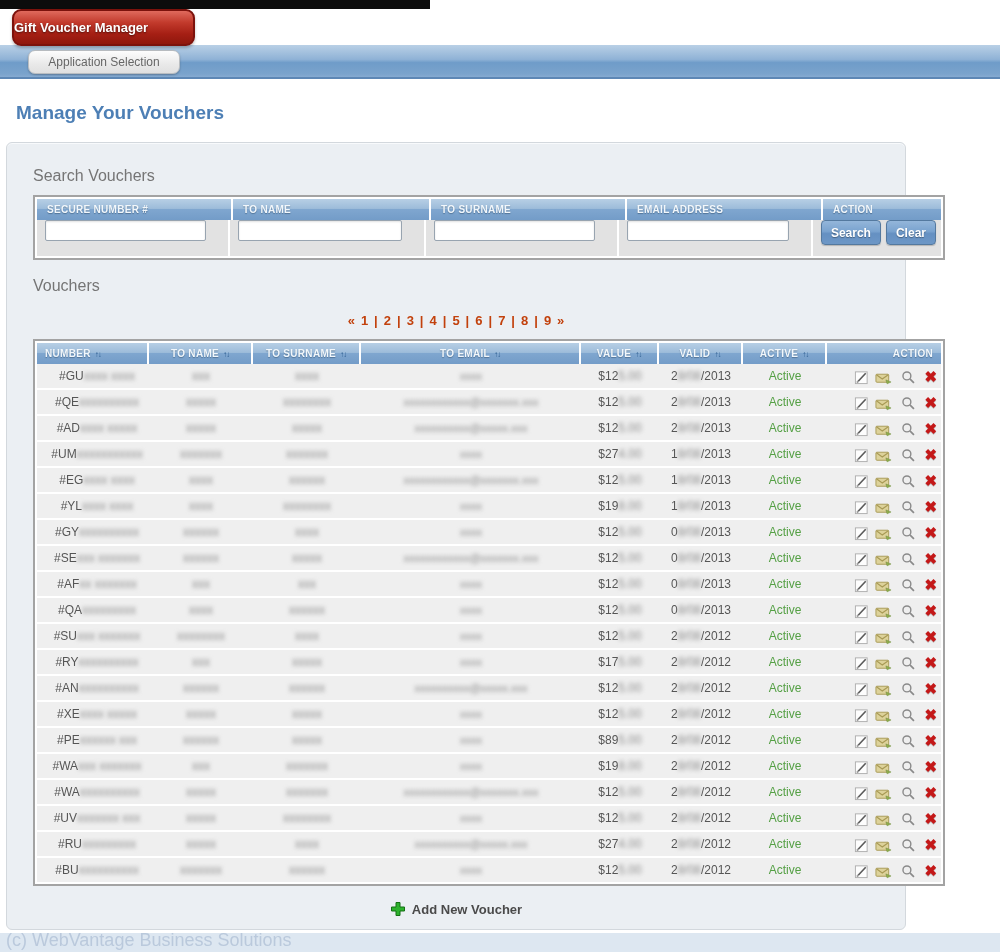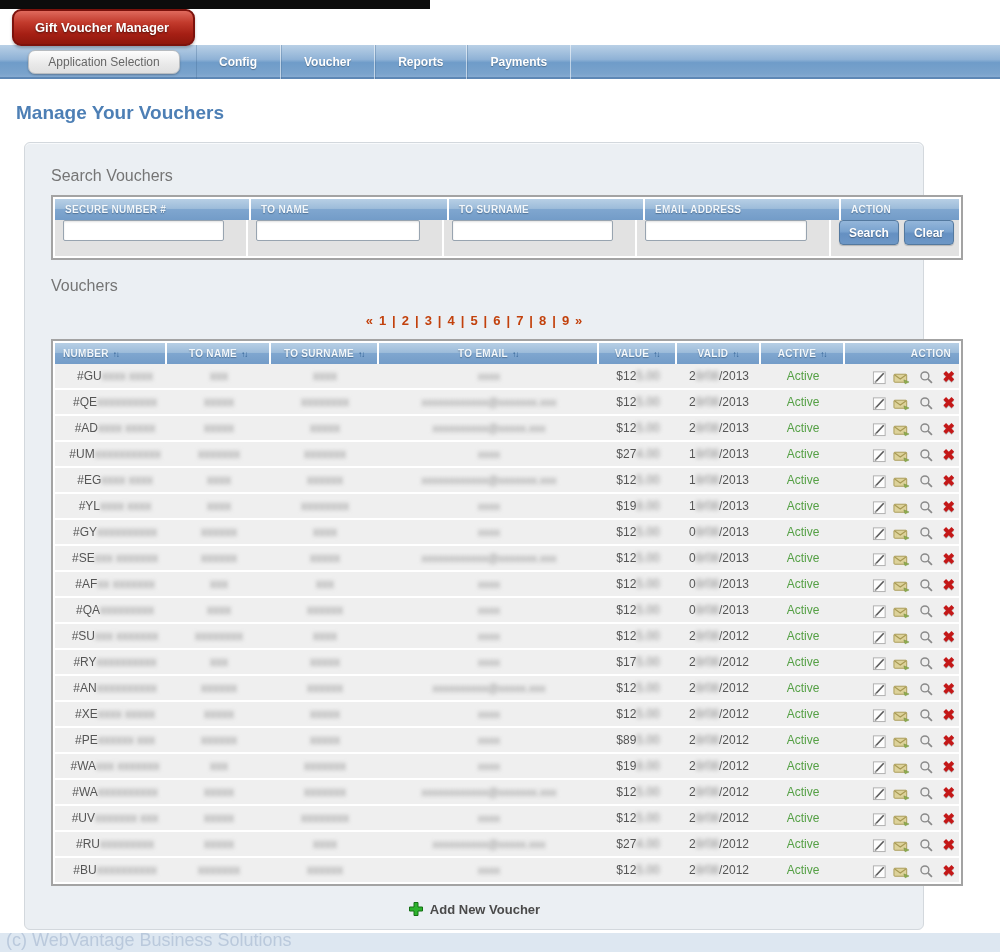--- a/index.html
+++ b/index.html
@@ -10,21 +10,21 @@
     position:relative;
     overflow:hidden;
   }
   
   .top-strip { position:absolute; left:0; top:0; width:430px; height:9px; background:#0c0c0c; }
   .logo-btn {
     position:absolute; left:12px; top:9px; width:183px; height:37px;
     background:linear-gradient(180deg,#e06a5d 0%,#c23a2c 35%,#a51f14 70%,#8f170d 100%);
     border:2px solid #7c120c; border-radius:9px;
     color:#fff; font-size:13px; font-weight:bold;
-    display:flex; align-items:center; padding-left:21px;
+    display:flex; align-items:center; 
     text-shadow:0 1px 2px rgba(0,0,0,.55);
     box-shadow:0 2px 3px rgba(0,0,0,.25);
     z-index:5; cursor:pointer;
   }
   .navbar {
     position:absolute; left:0; top:45px; width:1000px; height:34px;
     background:linear-gradient(180deg,#b9d0e6 0%,#8fb2d6 45%,#6f9cc9 55%,#7aa3cc 90%,#86abd1 100%);
     border-bottom:2px solid #5d87b5;
     z-index:2;
   }
@@ -41,21 +41,21 @@
     height:34px; display:flex; align-items:center; justify-content:center;
     padding:0 23px; color:#fff; font-size:12px; font-weight:bold;
     border-right:1px solid rgba(255,255,255,.55);
     box-shadow:inset 1px 0 0 rgba(70,110,150,.35);
     text-shadow:0 1px 1px rgba(0,0,0,.3); cursor:pointer;
   }
   .nav-tab:first-child { box-shadow:inset 1px 0 0 rgba(70,110,150,.35); }
   
   .page-title { position:absolute; left:16px; top:102px; font-size:19px; font-weight:bold; color:#4d7fb5; }
   .panel {
-    position:absolute; left:24px; top:142px; width:900px; height:788px;
+    position:absolute; left:6px; top:142px; width:900px; height:788px;
     background:#ebeff3; border:1px solid #d3d8dd; border-radius:6px;
     box-shadow:inset 0 1px 0 #f8fafc;
   }
   .section-heading { position:absolute; left:26px; font-size:16px; color:#757575; }
   .search-heading { top:24px; }
   .vouchers-heading { top:134px; }
   
   .tbl-wrap { position:absolute; left:26px; background:#fff; border:2px solid #a3a3a3; padding:2px; }
   .search-tbl { top:52px; width:912px; }
   .head-row { display:flex; background:linear-gradient(180deg,#b7cfe5 0%,#9dbcda 45%,#7fa6cf 50%,#739cc8 100%); }
@@ -126,26 +126,20 @@
 <div class="top-strip"></div>
 
 <div class="logo-btn">
   <span>Gift Voucher Manager</span>
 </div>
 
 <div class="navbar">
   <div class="app-sel-btn">
     <span>Application Selection</span>
   </div>
-  <div class="nav-tabs">
-      <div class="nav-tab">Config</div>
-      <div class="nav-tab">Voucher</div>
-      <div class="nav-tab">Reports</div>
-      <div class="nav-tab">Payments</div>
-    </div>
 </div>
 
 <div class="page-title">Manage Your Vouchers</div>
 
 <div class="panel">
 
   <div class="section-heading search-heading">Search Vouchers</div>
 
   <div class="tbl-wrap search-tbl">
     <div class="head-row">

